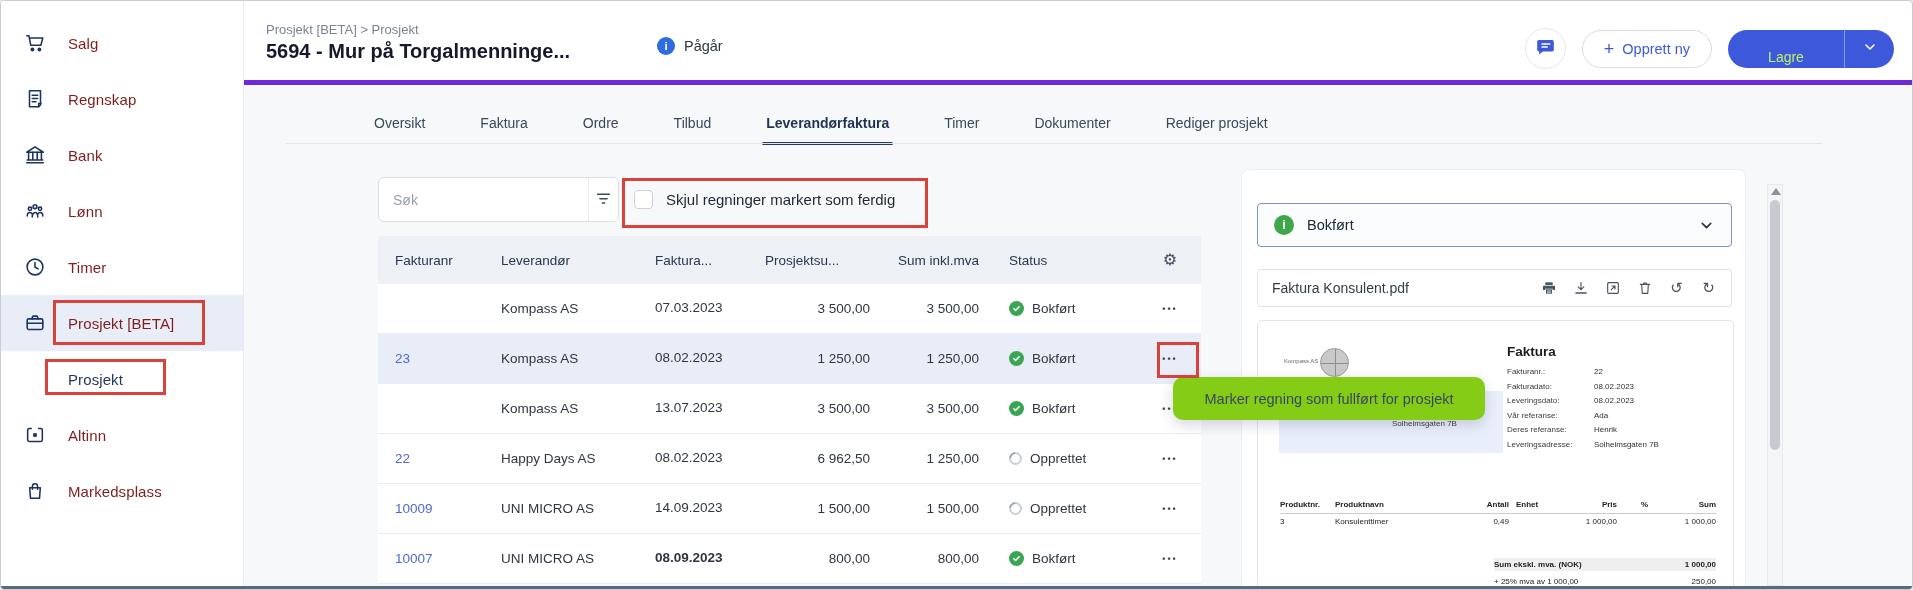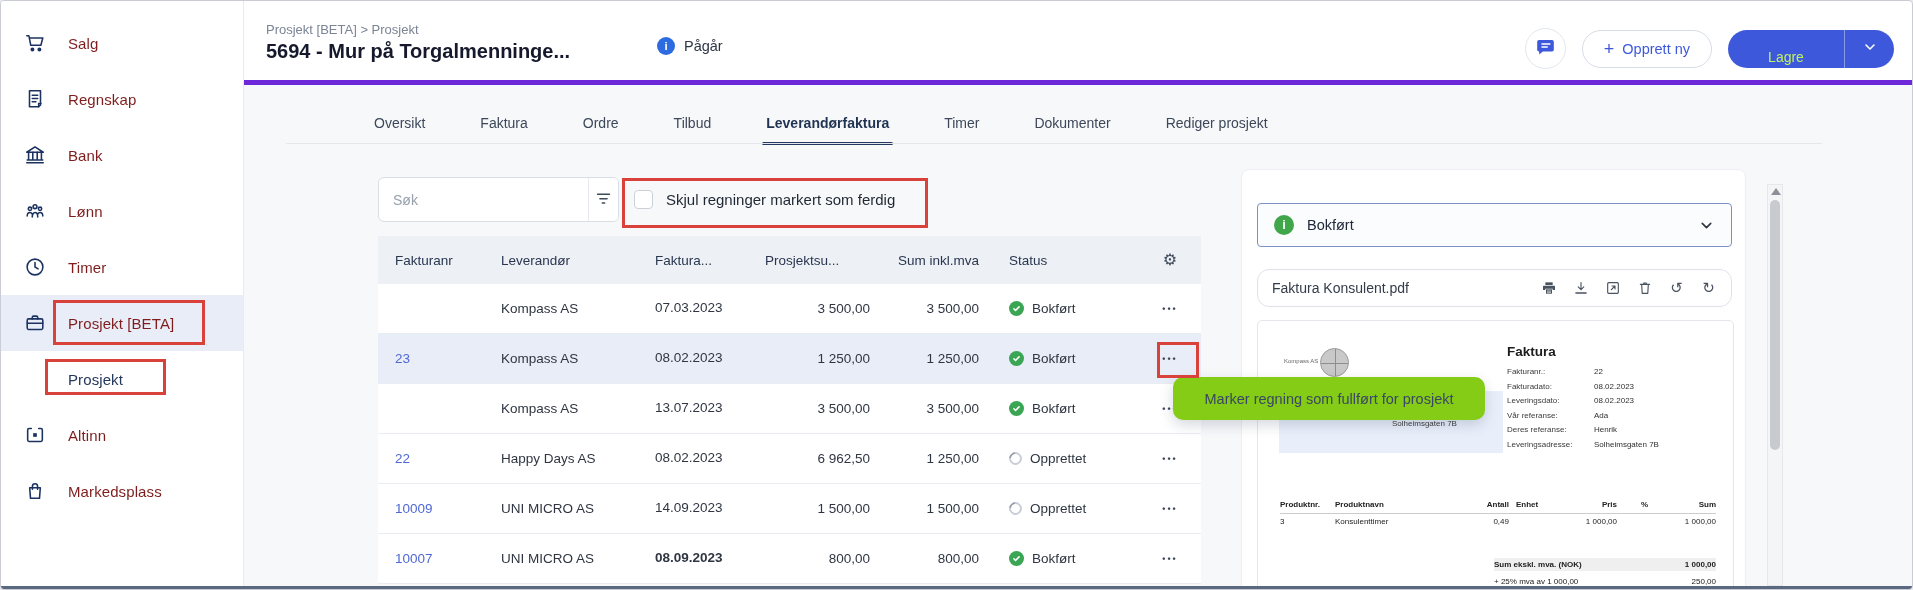--- a/index.html
+++ b/index.html
@@ -83,21 +83,21 @@
            transform:rotate(-45deg);box-sizing:border-box;flex:none;}
 
   
   .panel{position:absolute;left:997px;top:96px;width:505px;height:440px;background:#fff;border:1px solid #eceef2;
          border-radius:8px;box-sizing:border-box;}
   .status-select{position:absolute;left:15px;top:33px;width:475px;height:44px;border:1px solid #7d90c7;border-radius:4px;
                  background:#fbfcfe;display:flex;align-items:center;box-sizing:border-box;padding:0 16px;gap:13px;cursor:pointer;}
   .info-i.green{background:#3fa74a;width:20px;height:20px;font-size:12.5px;}
   .status-select .lbl{font-size:14.5px;color:#20293a;}
   .status-select .chev{margin-left:auto;display:flex;}
-  .filebar{position:absolute;left:15px;top:99px;width:475px;height:38px;border:1px solid #dfe3e9;border-radius:12px;
+  .filebar{position:absolute;left:15px;top:99px;width:475px;height:38px;border:1px solid #dfe3e9;border-radius:4px;
            display:flex;align-items:center;box-sizing:border-box;padding:0 14px;}
   .filebar .fname{font-size:14px;color:#333c49;}
   .file-icons{margin-left:auto;display:flex;align-items:center;gap:15px;}
   .fic{width:17px;height:17px;display:flex;align-items:center;justify-content:center;cursor:pointer;color:#4a5360;}
   .fic svg{width:16px;height:16px;}
   .fic.rot{font-family:"DejaVu Sans",sans-serif;font-size:15px;line-height:1;}
 
   
   .pdfcard{position:absolute;left:15px;top:150px;width:475px;height:300px;background:#fff;border:1px solid #e3e6eb;
            border-radius:5px;overflow:hidden;}

